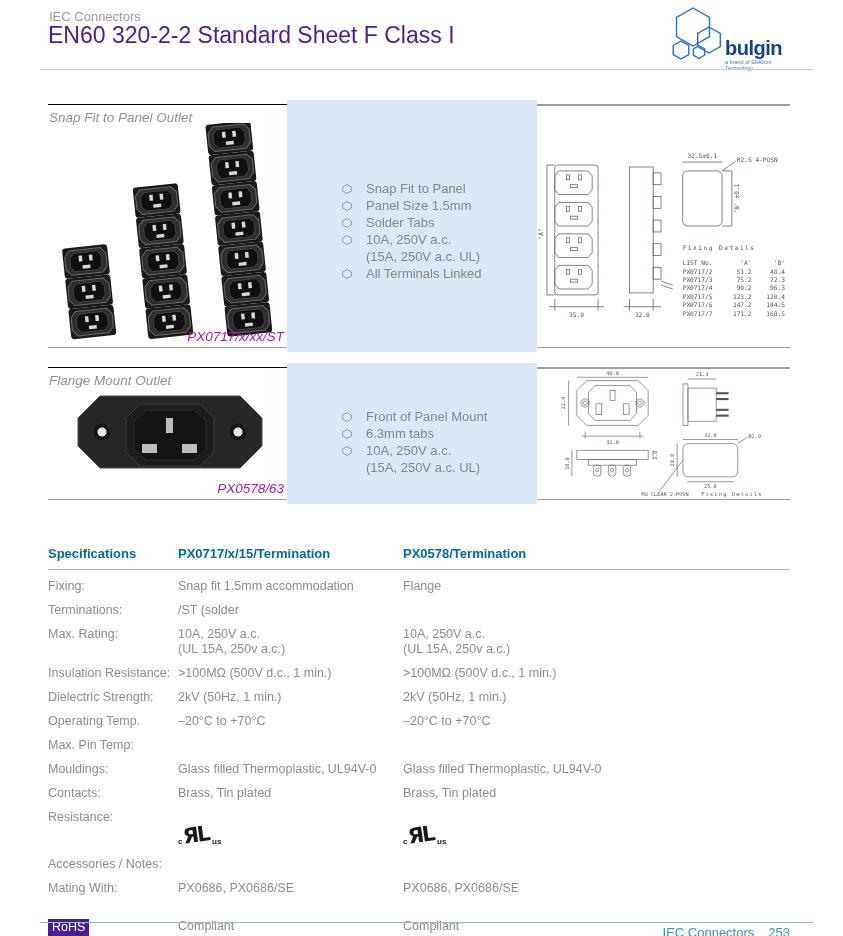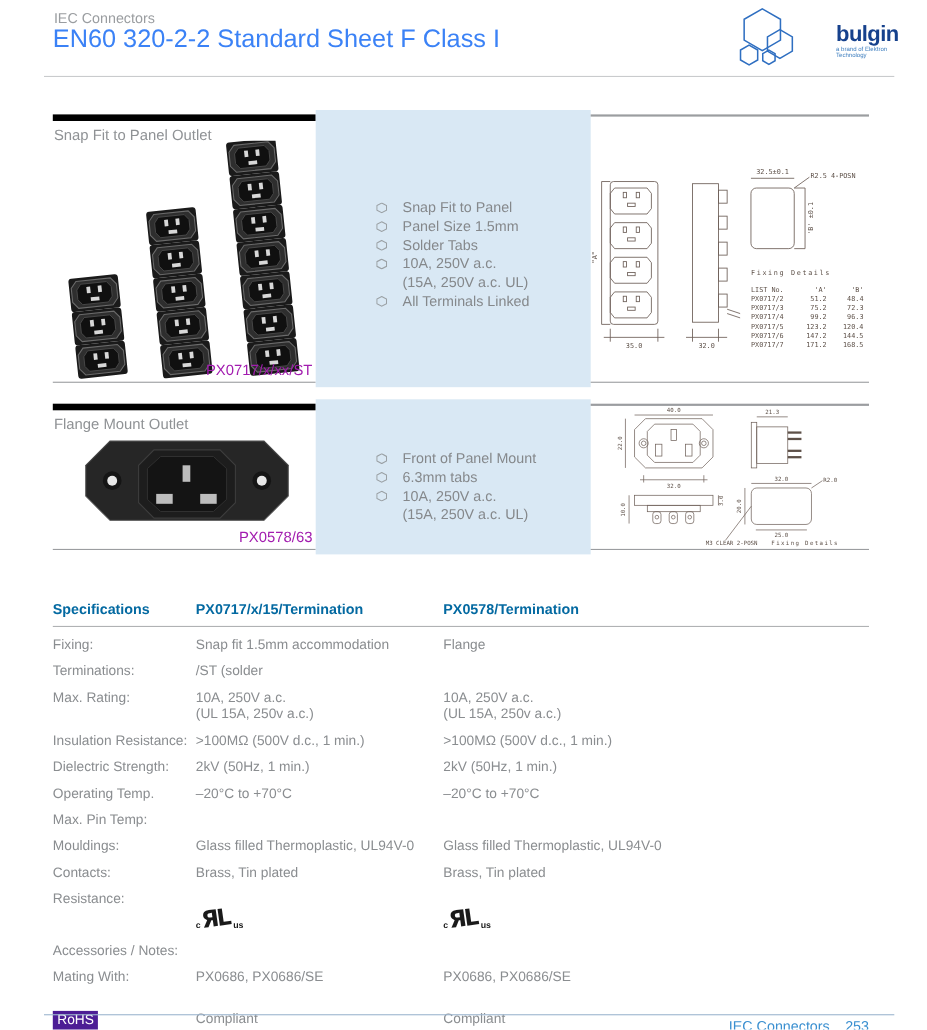--- a/index.html
+++ b/index.html
@@ -1,33 +1,33 @@
 <!DOCTYPE html>
 <html><head>
 <meta charset="utf-8">
 <style>
   * { margin:0; padding:0; box-sizing:border-box; }
   html,body { width:843px; height:936px; background:#fff; font-family:"Liberation Sans", sans-serif; }
   .page { position:relative; width:843px; height:936px; overflow:hidden; }
 
   
   .eyebrow { position:absolute; left:49px; top:9px; font-size:13px; color:#9a9da0; }
-  .title   { position:absolute; left:48px; top:22px; font-size:23px; color:#3b82f6; font-weight:400; }
+  .title   { position:absolute; left:48px; top:22px; font-size:23px; color:#4c1d95; font-weight:400; }
   .header-rule { position:absolute; left:40px; right:30px; top:69px; border-top:1px solid #c9cbcd; }
   .logo { position:absolute; right:50px; top:3px; width:132px; height:62px; }
-  .logo-text { position:absolute; left:64px; top:18px;margin-left:35px; }
+  .logo-text { position:absolute; left:64px; top:35px; }
   .logo-name { font-size:20px; font-weight:bold; color:#16418c; letter-spacing:-0.5px; line-height:20px; }
   .logo-tag  { font-size:5.5px; color:#3f7fbf; margin-top:1px; }
 
   
   .section { position:absolute; left:48px; width:742px; display:flex; }
   .sec1 { top:100px; height:252px; }
   .sec2 { top:363px; height:141px; }
   .col-photo { width:239px; position:relative; margin-top:4px; margin-bottom:4px;
-               border-top:6px solid #000000; border-bottom:1px solid #9b9da0; }
+               border-top:1px solid #000000; border-bottom:1px solid #9b9da0;font-style:italic; }
   .col-blue  { width:250px; background:#d9e8f4; position:relative; }
   .col-draw  { width:253px; position:relative; margin-top:4px; margin-bottom:4px;
                border-top:2px solid #9b9da0; border-bottom:1px solid #9b9da0; }
   .sec-label { font-size:13.5px; color:#8f9295; padding:5px 0 0 1px; }
   .part-no { position:absolute; right:3px; bottom:3px; font-size:13.5px; color:#a21caf; }
   .features { list-style:none; font-size:13px; color:#85888b;text-align:right; }
   .sec1 .features { padding:82px 0 0 55px; }
   .sec2 .features { padding:47px 0 0 55px; }
   .features li { display:flex; align-items:baseline; margin-bottom:3px; line-height:14px; }
   .features li .hex { flex:0 0 auto; margin-right:14px; position:relative; top:1px; }

